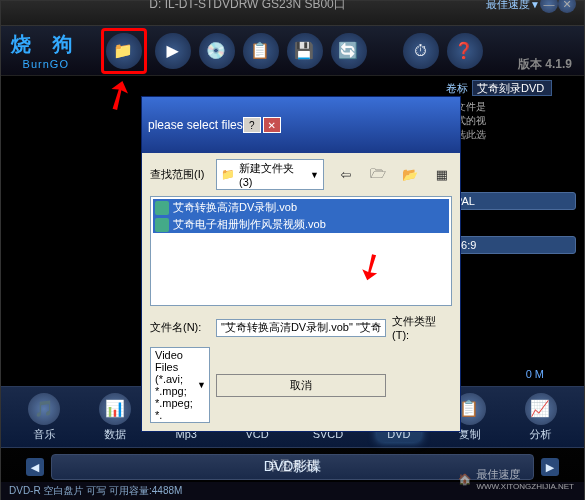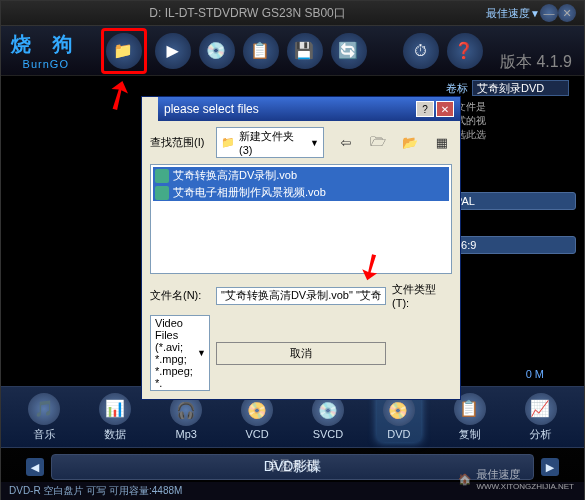--- a/index.html
+++ b/index.html
@@ -1,49 +1,49 @@
 <!DOCTYPE html>
 <html><head>
   <meta charset="utf-8">
   <style>
     * { margin: 0; padding: 0; box-sizing: border-box; font-family: "Microsoft YaHei", Arial, sans-serif; }
     body { width: 585px; height: 500px; background: #000; color: #fff; overflow: hidden; position: relative; }
     
     .app-window { width: 100%; height: 100%; background: linear-gradient(#1a1a1a, #000); border: 1px solid #333; position: relative; }
     
-    .titlebar { height: 18px; background: linear-gradient(#2a2a2a, #1a1a1a); display: flex; align-items: center; padding: 12px 8px; font-size: 12px; color: #aaa; border-bottom: 1px solid #333; }
+    .titlebar { height: 18px; background: linear-gradient(#2a2a2a, #1a1a1a); display: flex; align-items: flex-end; padding: 12px 8px; font-size: 12px; color: #aaa; border-bottom: 1px solid #333; }
     .titlebar-center { flex: 1; text-align: center; }
     .titlebar-right { display: flex; align-items: center; }
     .speed-label { font-size: 11px; color: #9cf; }
     .win-btn { width: 18px; height: 18px; border-radius: 50%; background: radial-gradient(#4a6a9a, #2a3a5a); display: flex; align-items: center; justify-content: center; cursor: pointer; font-size: 11px; }
     
     .header { height: 50px; display: flex; align-items: center; padding: 0 10px; background: linear-gradient(#1a2030, #0a0a15); border-bottom: 1px solid #222; position: relative; }
     .logo { display: flex; flex-direction: column; align-items: center; margin-right: 20px; }
     .logo-cn { font-size: 20px; color: #3af; letter-spacing: 8px; font-weight: bold; }
     .logo-en { font-size: 11px; color: #3af; letter-spacing: 1px; }
     
     .toolbar { display: flex; gap: 8px; align-items: center; }
     .tb-btn { width: 36px; height: 36px; border-radius: 50%; background: radial-gradient(#3a5a8a, #1a2a4a); display: flex; align-items: center; justify-content: center; cursor: pointer; font-size: 16px; }
     .tb-highlight { border: 3px solid #f00; border-radius: 4px; padding: 2px; }
-    .version { position: absolute; right: 12px; bottom: 2px; font-size: 16px; color: #888; }
+    .version { position: absolute; right: 12px; bottom: 2px; font-size: 12px; color: #888; font-weight: bold; }
     
     .red-arrow-1 { position: absolute; top: 70px; left: 100px; font-size: 40px; color: #f00; transform: rotate(-30deg); z-index: 5; pointer-events: none; }
     
     .main-area { position: relative; height: 310px; background: #000; }
     
     .side-panel { position: absolute; right: 8px; top: 4px; width: 130px; font-size: 11px; color: #ccc; }
     .side-row { display: flex; align-items: center; margin-bottom: 4px; gap: 4px; }
     .side-label { color: #9cf; }
-    .side-input { background: #1a2a4a; border: 1px solid #3a5a8a; color: #fff; font-size: 11px; padding: 1px 4px; width: 97px; }
+    .side-input { background: #1a2a4a; border: 1px solid #3a5a8a; color: #fff; font-size: 11px; padding: 1px 4px; width: 80px; }
     .side-text { font-size: 10px; color: #aaa; line-height: 1.4; }
     .side-btn { background: #2a4a7a; border: 1px solid #4a6a9a; color: #fff; padding: 2px 8px; font-size: 11px; border-radius: 3px; margin-top: 6px; }
     
     
     .file-dialog { position: absolute; top: 20px; left: 140px; width: 320px; background: #ece9d8; color: #000; border: 1px solid #0a246a; z-index: 10; font-size: 12px; }
-    .fd-title { background: linear-gradient(#3a6ed5, #1a3a8a); color: #fff; padding: 4px 6px; display: flex; align-items: center; justify-content: space-between; font-size: 12px; margin-left: 16px; }
+    .fd-title { background: linear-gradient(#3a6ed5, #1a3a8a); color: #fff; padding: 20px 6px; display: flex; align-items: center; font-size: 12px; }
     .fd-title-btns { display: flex; gap: 2px; }
     .fd-tbtn { width: 18px; height: 16px; background: #d4d0c8; border: 1px solid #fff; color: #000; font-size: 10px; display: flex; align-items: center; justify-content: center; cursor: pointer; }
     .fd-tbtn.close { background: #c75050; color: #fff; }
     
     .fd-toolbar { padding: 6px 8px; display: flex; align-items: center; gap: 12px; background: #ece9d8; }
     .fd-label { font-size: 11px; }
     .fd-combo { flex: 1; border: 1px solid #7f9db9; background: #fff; padding: 1px 4px; font-size: 11px; display: flex; align-items: center; gap: 4px; }
     .fd-folder-icon { color: #f0c040; }
     .fd-nav-btn { width: 20px; height: 20px; display: flex; align-items: center; justify-content: center; cursor: pointer; font-size: 13px; color: #333; }
     

